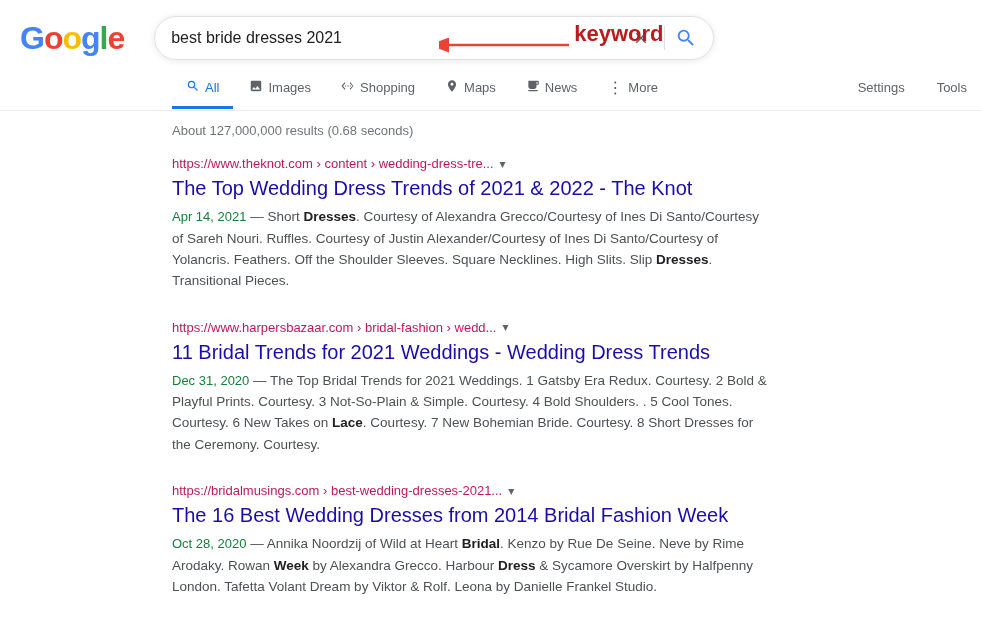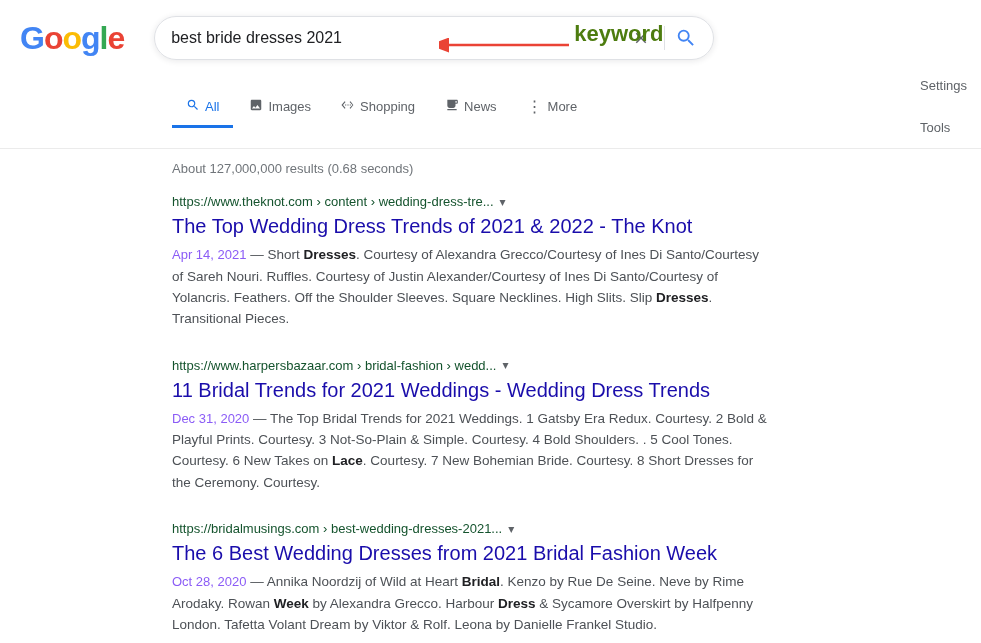--- a/index.html
+++ b/index.html
@@ -99,21 +99,20 @@
       white-space: nowrap;
     }
     .nav-tab.active {
       color: #1a73e8;
       border-bottom: 3px solid #1a73e8;
     }
     .nav-tab-right {
       margin-left: auto;
       display: flex;
       gap: 4px;
-      flex-direction: column;
     }
     .nav-tab-right .nav-tab {
       color: #5f6368;
     }
 
     
     .results-area {
       padding: 12px 20px 20px 172px;
     }
     .results-count {
@@ -126,38 +125,38 @@
       max-width: 600px;
     }
     .result-url-row {
       display: flex;
       align-items: center;
       gap: 6px;
       margin-bottom: 4px;
     }
     .result-url {
       font-size: 13px;
-      color: #14532d;
+      color: #be185d;
     }
     .result-caret {
       color: #5f6368;
       font-size: 12px;
       cursor: pointer;
     }
     .result-title {
       font-size: 20px;
       color: #1a0dab;
       cursor: pointer;
       line-height: 1.3;
       margin-bottom: 5px;
       text-decoration: none;
       display: block;
     }
     .result-date {
-      color: #8b5cf6;
+      color: #15803d;
       font-size: 13px;
     }
     .result-snippet {
       font-size: 13.5px;
       color: #4d5156;
       line-height: 1.58;
     }
     .result-snippet b {
       color: #202124;
       font-weight: 700;
@@ -172,21 +171,21 @@
       top: 0;
       left: 0;
       width: 100%;
       height: 100%;
       pointer-events: none;
     }
     .keyword-label {
       position: absolute;
       top: 5px;
       left: 420px;
-      color: #4d7c0f;
+      color: #b91c1c;
       font-size: 22px;
       font-weight: bold;
       font-family: Arial, sans-serif;
     }
     .arrow-svg {
       position: absolute;
       top: 14px;
       left: 285px;
     }
   </style>
@@ -257,20 +256,28 @@
     <span>
       <svg width="14" height="14" viewBox="0 0 24 24" fill="#5f6368">
         <path d="M7.77 6.76L6.23 5.48.82 12l5.41 6.52 1.54-1.28L3.42 12l4.35-5.24zM7 13h2v-2H7v2zm10-2h-2v2h2v-2zm-6 2h2v-2h-2v2zM16.23 5.48l-1.54 1.28L19.58 12l-4.89 5.24 1.54 1.28L21.18 12l-4.95-6.52z"></path>
       </svg>
     </span>
     <span>Shopping</span>
   </div>
   <div class="nav-tab">
     <span>
       <svg width="14" height="14" viewBox="0 0 24 24" fill="#5f6368">
+        <path d="M12 2C8.13 2 5 5.13 5 9c0 5.25 7 13 7 13s7-7.75 7-13c0-3.87-3.13-7-7-7zm0 9.5c-1.38 0-2.5-1.12-2.5-2.5s1.12-2.5 2.5-2.5 2.5 1.12 2.5 2.5-1.12 2.5-2.5 2.5z"></path>
+      </svg>
+    </span>
+    <span>Maps</span>
+  </div>
+  <div class="nav-tab">
+    <span>
+      <svg width="14" height="14" viewBox="0 0 24 24" fill="#5f6368">
         <path d="M20 3H4v10c0 2.21 1.79 4 4 4h6c2.21 0 4-1.79 4-4v-3h2c1.11 0 2-.89 2-2V5c0-1.11-.89-2-2-2zm0 5h-2V5h2v3zM4 19h16v2H4z"></path>
       </svg>
     </span>
     <span>News</span>
   </div>
   <div class="nav-tab">
     <span style="font-size:16px; color:#5f6368;">⋮</span>
     <span>More</span>
   </div>
 
@@ -309,19 +316,19 @@
       <span class="result-date">Dec 31, 2020</span>
       — The Top Bridal Trends for 2021 Weddings. 1 Gatsby Era Redux. Courtesy. 2 Bold &amp; Playful Prints. Courtesy. 3 Not-So-Plain &amp; Simple. Courtesy. 4 Bold Shoulders. . 5 Cool Tones. Courtesy. 6 New Takes on <b>Lace</b>. Courtesy. 7 New Bohemian Bride. Courtesy. 8 Short Dresses for the Ceremony. Courtesy.
     </div>
   </div>
 
   <div class="result-item">
     <div class="result-url-row">
       <span class="result-url">https://bridalmusings.com › best-wedding-dresses-2021...</span>
       <span class="result-caret">▾</span>
     </div>
-    <a class="result-title" href="#">The 6 Best Wedding Dresses from 2021 Bridal Fashion Week</a>
+    <a class="result-title" href="#">The 16 Best Wedding Dresses from 2014 Bridal Fashion Week</a>
     <div class="result-snippet">
       <span class="result-date">Oct 28, 2020</span>
       — Annika Noordzij of Wild at Heart <b>Bridal</b>. Kenzo by Rue De Seine. Neve by Rime Arodaky. Rowan <b>Week</b> by Alexandra Grecco. Harbour <b>Dress</b> &amp; Sycamore Overskirt by Halfpenny London. Tafetta Volant Dream by Viktor &amp; Rolf. Leona by Danielle Frankel Studio.
     </div>
   </div>
 </div>
 
 </body></html>

